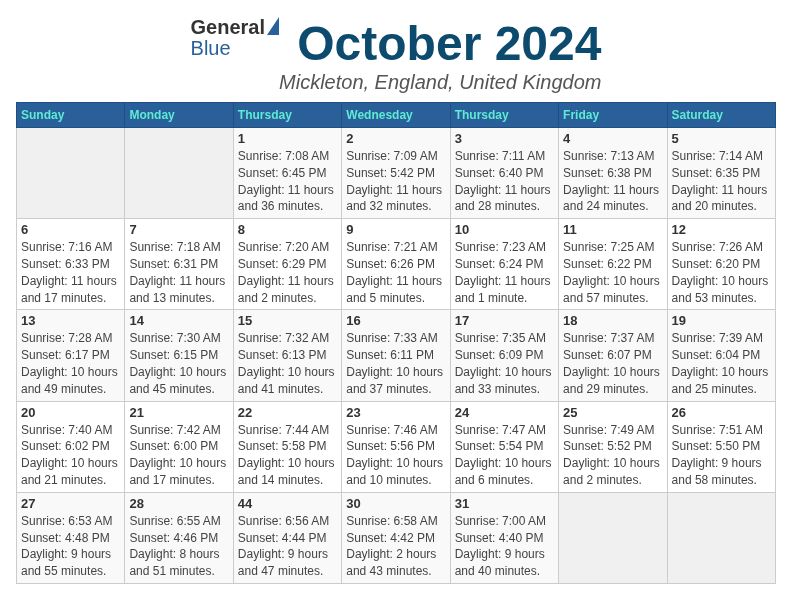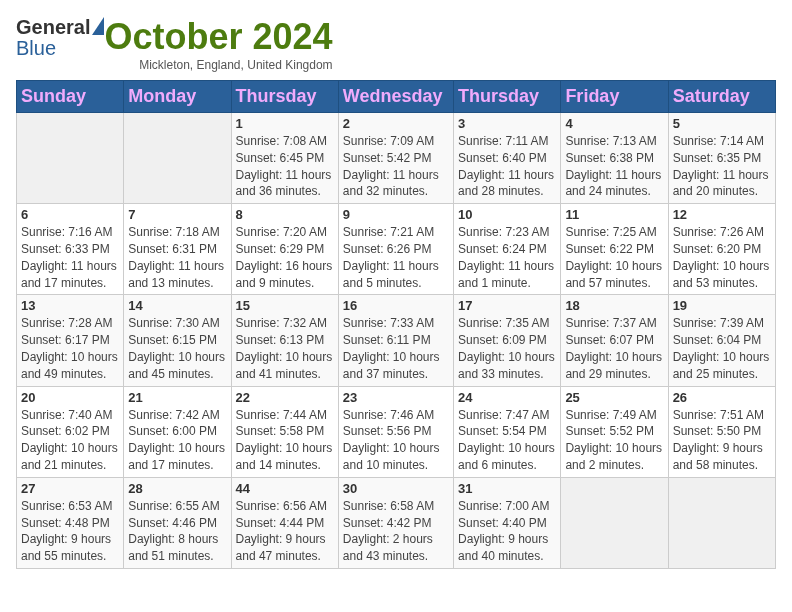--- a/index.html
+++ b/index.html
@@ -5,52 +5,53 @@
     * { box-sizing: border-box; margin: 0; padding: 0; }
     body {
       font-family: Arial, sans-serif;
       background: #fff;
       width: 792px;
       min-height: 612px;
       padding: 16px;
     }
     .header-area {
       display: flex;
-      justify-content: flex-start;
+      justify-content: center;
       align-items: flex-start;
       margin-bottom: 8px;
     }
     .logo {
       display: flex;
       flex-direction: column;
       align-items: flex-start;
     }
     .title-area {
       text-align: right;
     }
     .month-title {
-      font-size: 36px;
+      font-size: 48px;
       font-weight: bold;
-      color: #4d7c0f;
+      color: #0c4a6e;
     }
     .location-title {
-      font-size: 12px;
+      font-size: 20px;
       color: #555;
+      font-style: italic;
     }
     table {
       width: 100%;
       border-collapse: collapse;
       font-size: 11px;
     }
     thead tr th {
       background: #2a6099;
-      color: #f0abfc;
+      color: #5eead4;
       padding: 5px 4px;
       text-align: left;
-      font-size: 18px;
+      font-size: 12px;
       border: 1px solid #1e4f80;
     }
     tbody tr td {
       border: 1px solid #ccc;
       vertical-align: top;
       padding: 3px 4px;
       min-width: 100px;
       height: 80px;
     }
     tbody tr:nth-child(odd) td {
@@ -164,21 +165,21 @@
           <span>Sunrise: 7:18 AM</span><br>
           <span>Sunset: 6:31 PM</span><br>
           <span>Daylight: 11 hours and 13 minutes.</span>
         </div>
       </td>
         <td>
         <span class="day-number">8</span>
         <div class="day-info">
           <span>Sunrise: 7:20 AM</span><br>
           <span>Sunset: 6:29 PM</span><br>
-          <span>Daylight: 16 hours and 9 minutes.</span>
+          <span>Daylight: 11 hours and 2 minutes.</span>
         </div>
       </td>
         <td>
         <span class="day-number">9</span>
         <div class="day-info">
           <span>Sunrise: 7:21 AM</span><br>
           <span>Sunset: 6:26 PM</span><br>
           <span>Daylight: 11 hours and 5 minutes.</span>
         </div>
       </td>

